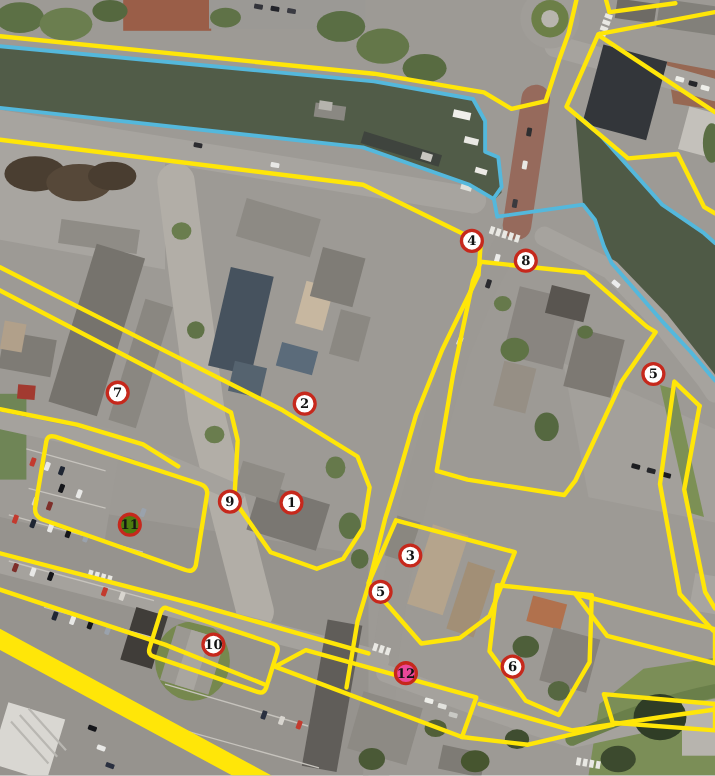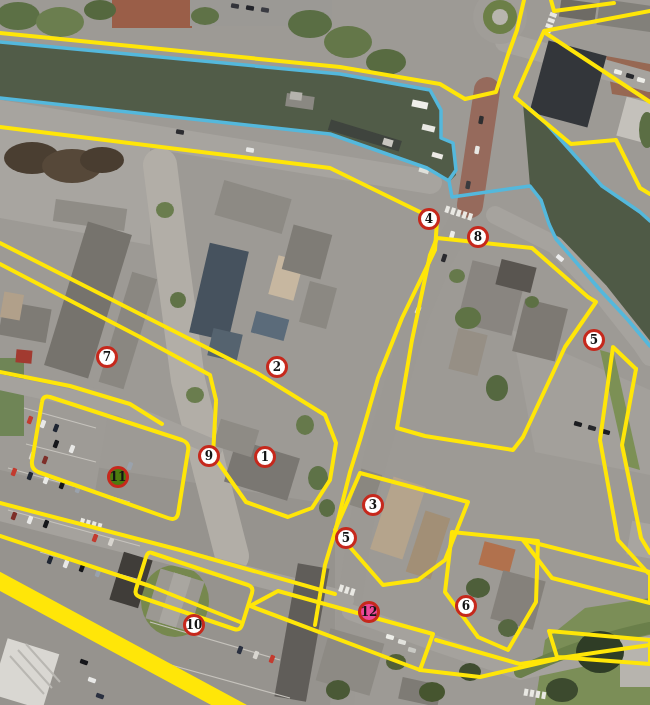--- a/index.html
+++ b/index.html
@@ -269,18 +269,18 @@
 <div class="markers">
       <div class="marker" style="left: 265px; top: 457px; border-color: rgb(198, 40, 28); background: rgb(255, 255, 255); color: rgb(20, 20, 20);">1</div>
       <div class="marker" style="left: 277px; top: 367px; border-color: rgb(198, 40, 28); background: rgb(255, 255, 255); color: rgb(20, 20, 20);">2</div>
       <div class="marker" style="left: 373px; top: 505px; border-color: rgb(198, 40, 28); background: rgb(255, 255, 255); color: rgb(20, 20, 20);">3</div>
       <div class="marker" style="left: 429px; top: 219px; border-color: rgb(198, 40, 28); background: rgb(255, 255, 255); color: rgb(20, 20, 20);">4</div>
       <div class="marker" style="left: 346px; top: 538px; border-color: rgb(198, 40, 28); background: rgb(255, 255, 255); color: rgb(20, 20, 20);">5</div>
       <div class="marker" style="left: 466px; top: 606px; border-color: rgb(198, 40, 28); background: rgb(255, 255, 255); color: rgb(20, 20, 20);">6</div>
       <div class="marker" style="left: 107px; top: 357px; border-color: rgb(198, 40, 28); background: rgb(255, 255, 255); color: rgb(20, 20, 20);">7</div>
       <div class="marker" style="left: 478px; top: 237px; border-color: rgb(198, 40, 28); background: rgb(255, 255, 255); color: rgb(20, 20, 20);">8</div>
       <div class="marker" style="left: 209px; top: 456px; border-color: rgb(198, 40, 28); background: rgb(255, 255, 255); color: rgb(20, 20, 20);">9</div>
-      <div class="marker" style="left: 194px; top: 586px; border-color: rgb(198, 40, 28); background: rgb(255, 255, 255); color: rgb(20, 20, 20); margin-top: 39px;">10</div>
+      <div class="marker" style="left: 194px; top: 586px; border-color: rgb(198, 40, 28); background: rgb(255, 255, 255); color: rgb(20, 20, 20);">10</div>
       <div class="marker" style="left: 118px; top: 453px; border-color: rgb(198, 40, 28); background: #4d7c0f; color: rgb(20, 20, 20); margin-top: 24px;">11</div>
       <div class="marker" style="left: 369px; top: 612px; border-color: rgb(198, 40, 28); background: #ec4899; color: rgb(20, 20, 20);">12</div>
       <div class="marker" style="left: 594px; top: 340px; border-color: rgb(198, 40, 28); background: rgb(255, 255, 255); color: rgb(20, 20, 20);">5</div>
     </div>
 </div>
 
 </body></html>

